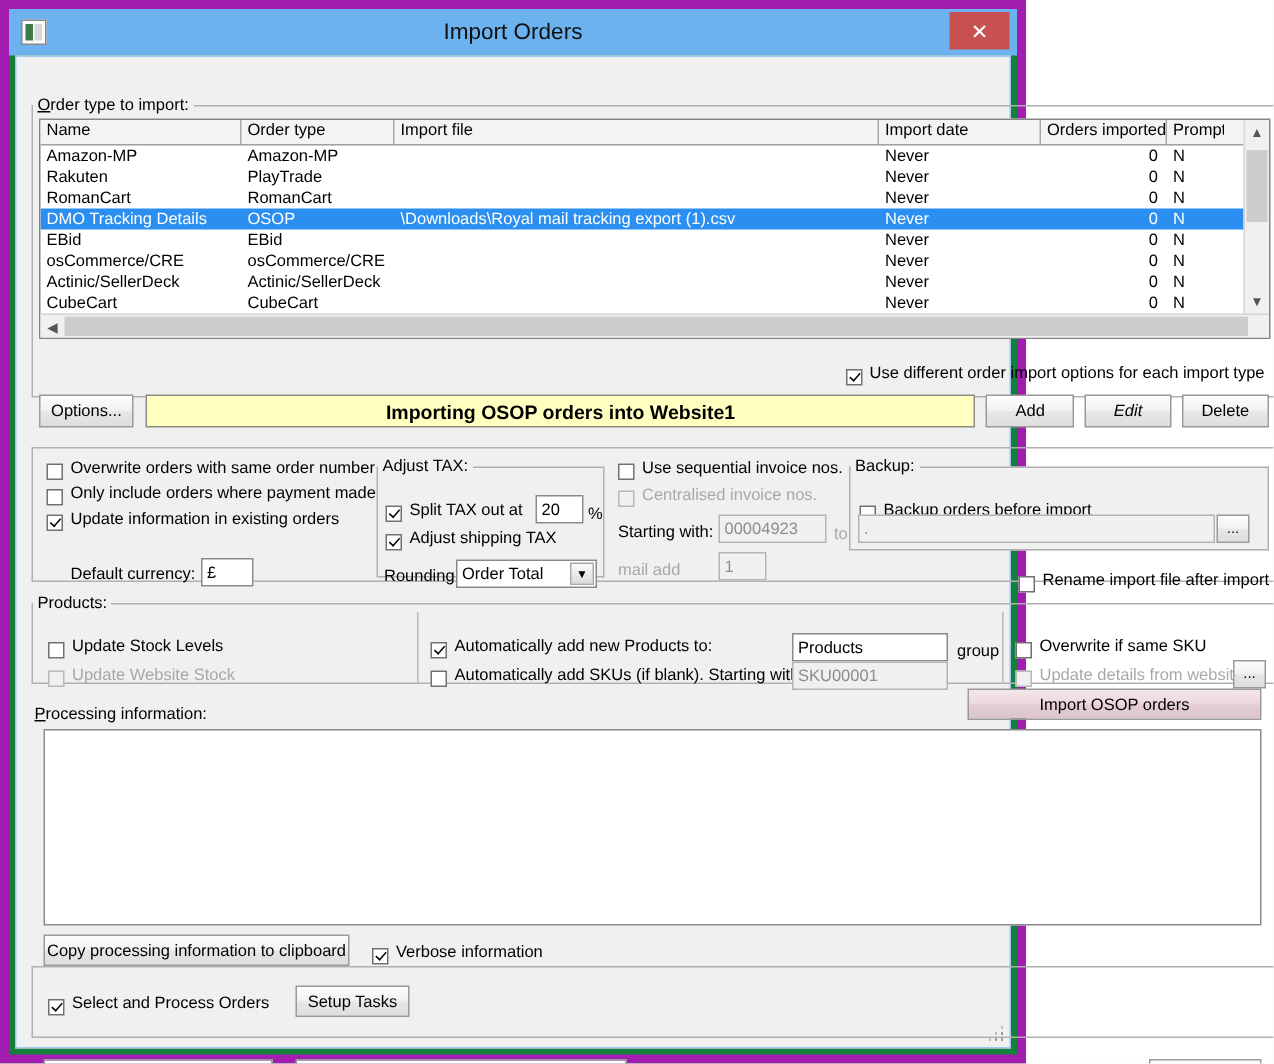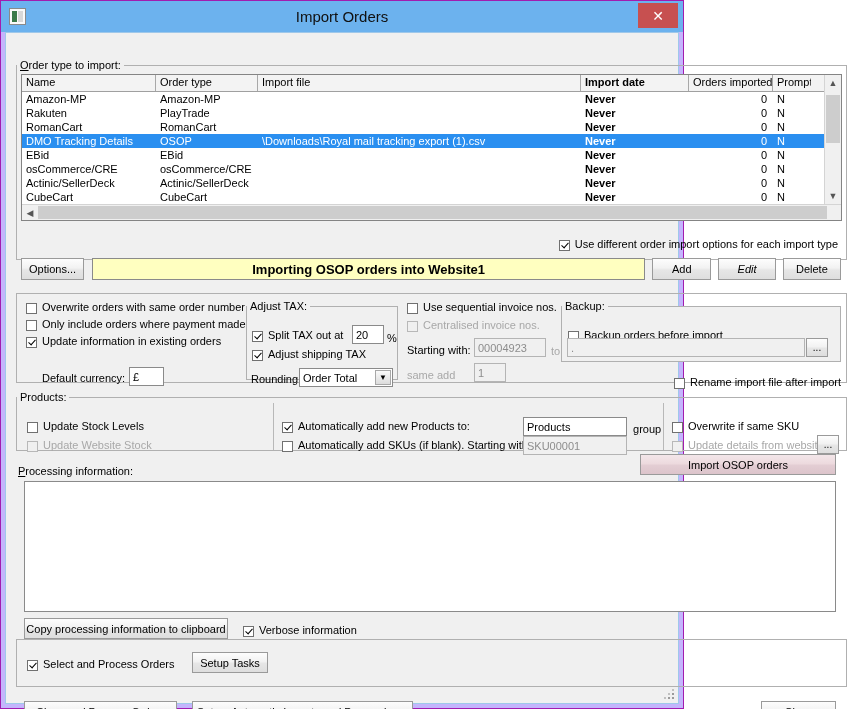--- a/index.html
+++ b/index.html
@@ -10,22 +10,22 @@
     width: 849px; height: 709px;
     font-family: "Liberation Sans", sans-serif;
     font-size: 11px;
     color: #000;
     overflow: hidden;
   }
   .window {
     position: relative;
     width: 684px; height: 709px;
     box-sizing: border-box;
-    background: #c4b5fd;
-    border: 1px solid #a21caf;
+    background: #15803d;
+    border: 6px solid #a21caf;
     display: flex; flex-direction: column;
   }
   
   .titlebar {
     height: 31px; flex: 0 0 31px;
     position: relative;
     background: #6cb2ee;
     display: flex; align-items: center;
   }
   .app-icon {
@@ -114,21 +114,21 @@
   .lv-row.sel { background: #2a8ff0; color: #fff; }
   .lv-row div {
     font-size: 11px;
     padding-left: 4px;
     box-sizing: border-box;
     white-space: nowrap; overflow: hidden;
   }
   .c-name { width: 134px; }
   .c-type { width: 102px; }
   .c-file { width: 323px; }
-  .c-date { width: 108px; font-weight: bold; }
+  .c-date { width: 108px; }
   .c-imp  { width: 84px; text-align: right; padding-right: 6px !important; padding-left:0 !important;}
   .c-prompt { width: 38px; }
   .vscroll {
     width: 17px; flex: 0 0 17px;
     background: #f0f0f0;
     border-left: 1px solid #d4d4d4;
     display: flex; flex-direction: column;
     box-sizing: border-box;
   }
   .vs-arrow {
@@ -155,21 +155,21 @@
     display: flex; align-items: center; justify-content: center;
     font-size: 9px; color: #555; cursor: pointer;
   }
   .hs-track { flex: 1 1 auto; position: relative; }
   .hs-thumb {
     position: absolute; top: 1px; bottom: 1px; left: 0; right: 14px;
     background: #cdcdcd; cursor: pointer;
   }
   
   .cb {
-    display: inline-flex; align-items: center;
+    display: inline-flex; align-items: flex-end;
     font-size: 11px; line-height: 13px;
     cursor: pointer; white-space: nowrap;
   }
   .cb .box {
     width: 11px; height: 11px; flex: 0 0 11px;
     border: 1px solid #707070;
     background: #fff;
     margin-right: 5px;
     position: relative;
     box-sizing: border-box;
@@ -446,21 +446,21 @@
       </span>
     </div>
     <div class="abs" style="left:401px; top:286px;">
       <span class="cb disabled">
         <span class="box"></span>
         <span>Centralised invoice nos.</span>
       </span>
     </div>
     <div class="abs lbl" style="left:401px; top:311px;">Starting with:</div>
     <div class="txt disabled abs" style="left:468px; top:305px; width:72px; height:19px;">00004923</div>
-    <div class="abs lbl disabled" style="left:401px; top:336px;">same add</div>
+    <div class="abs lbl disabled" style="left:401px; top:336px;">mail add</div>
     <div class="txt disabled abs" style="left:468px; top:330px; width:32px; height:19px;">1</div>
 
     <fieldset class="group" style="position:absolute; left:555px; top:267px; width:278px; height:60px; background:#f0f0f0;">
       <legend>Backup:</legend>
       <div style="position:absolute; left:6px; top:17px;">
         <span class="cb">
           <span class="box"></span>
           <span>Backup orders before import</span>
         </span>
       </div>

